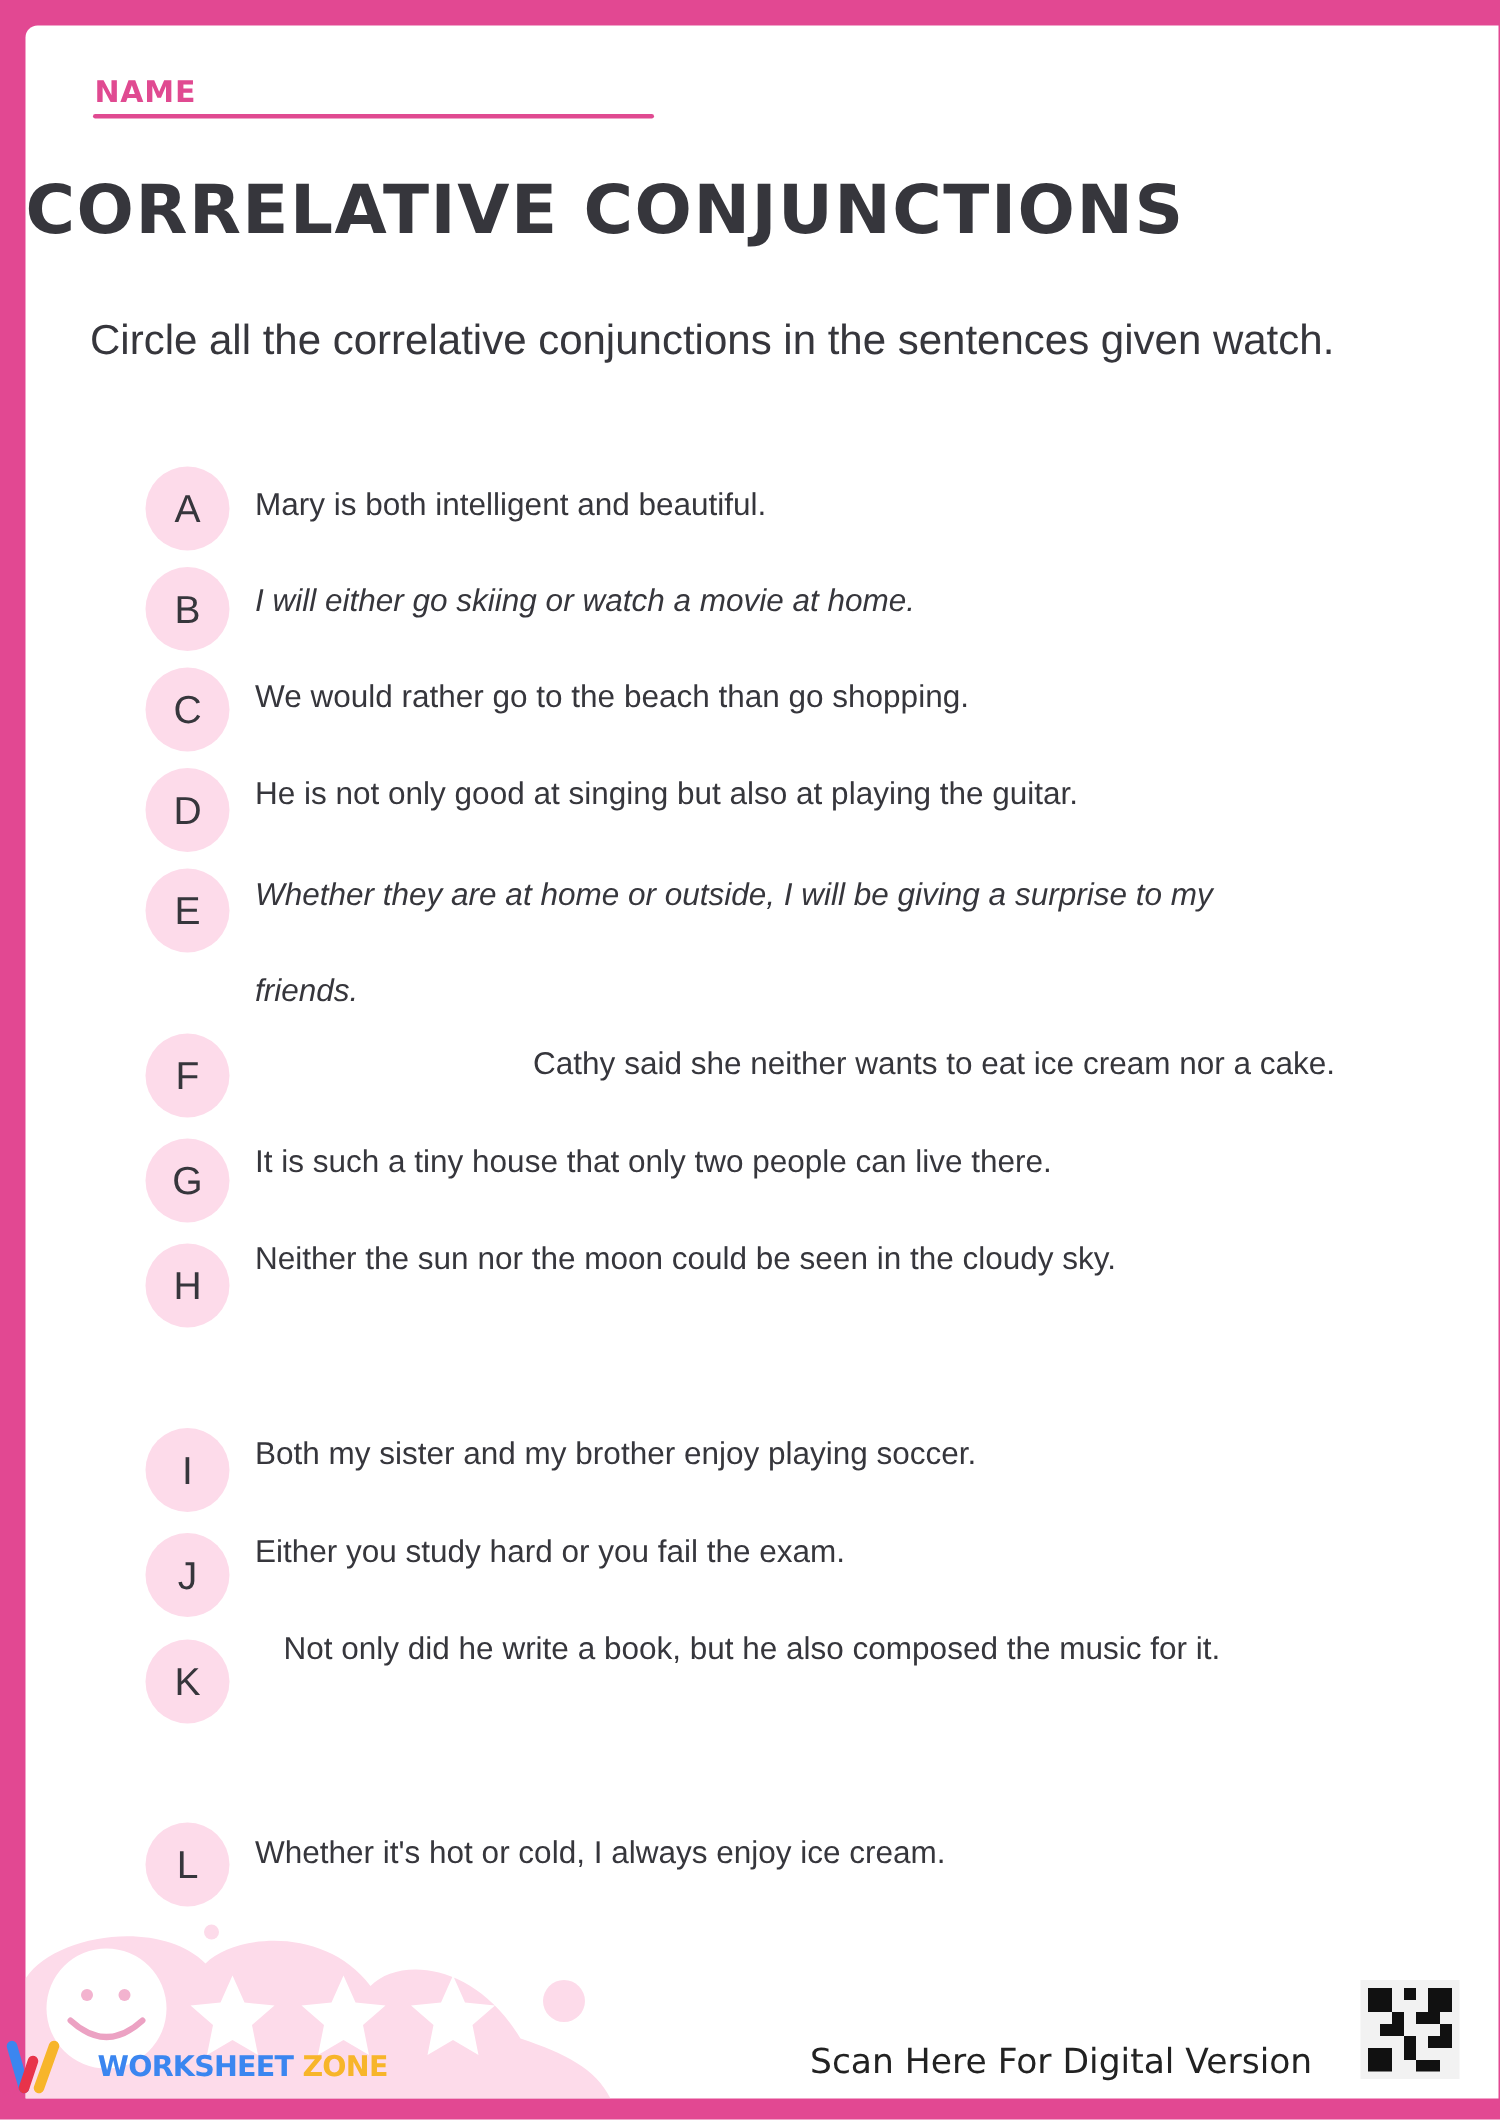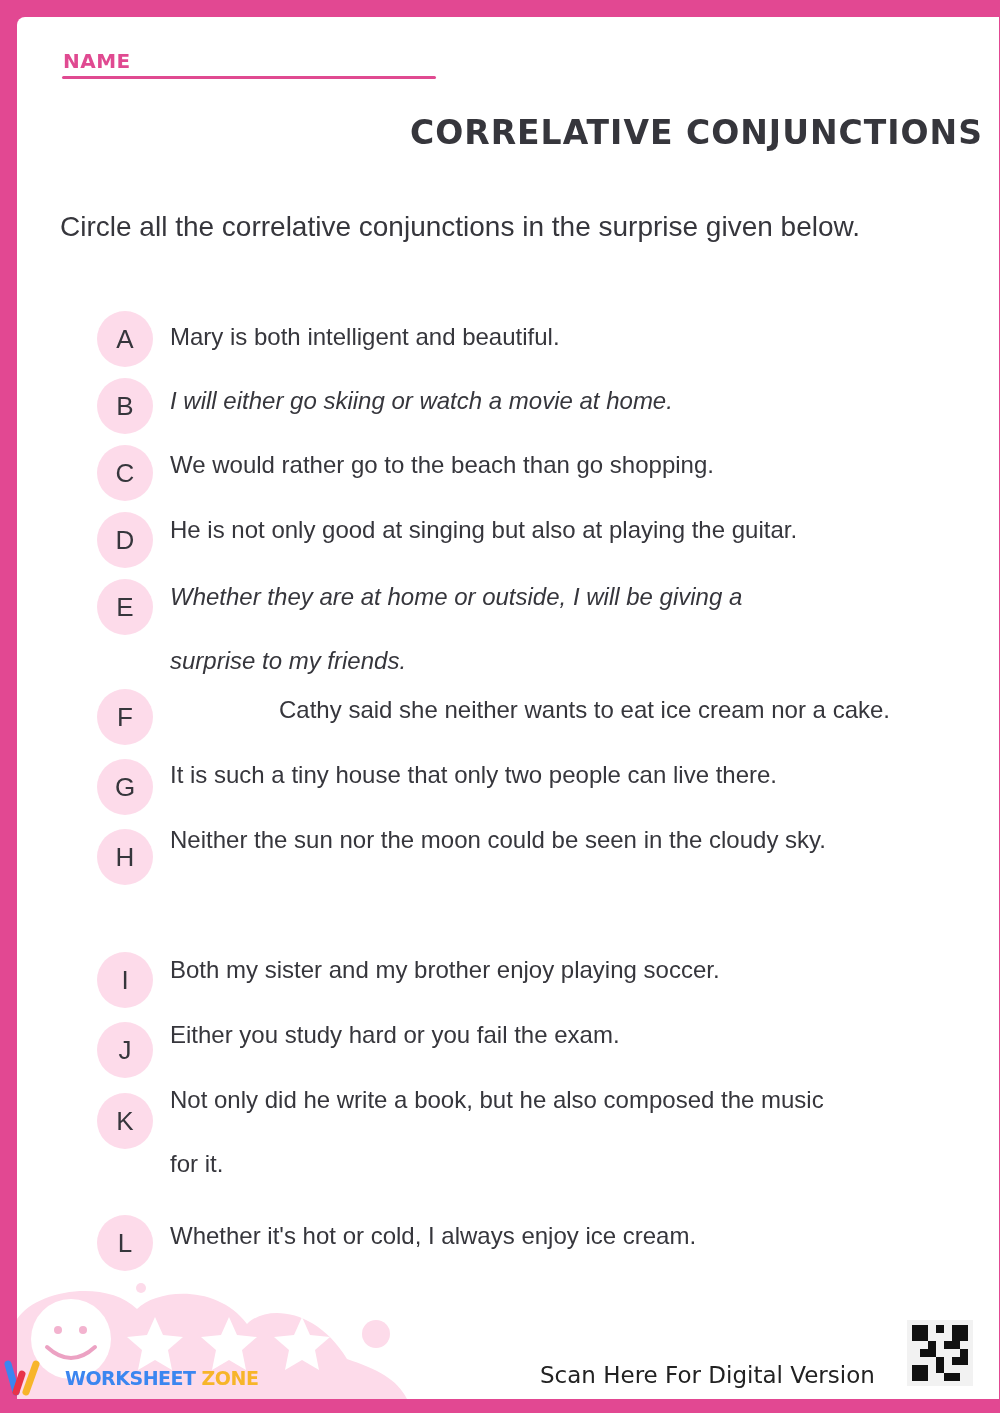--- a/index.html
+++ b/index.html
@@ -23,23 +23,23 @@
       font-size: 20px; font-weight: bold;
       color: #e04a91; letter-spacing: 0.5px;
     }
     .name-line {
       position: absolute; left: 45px; top: 59px;
       width: 374px; height: 3px;
       background: #e04a91; border-radius: 2px;
     }
     .title {
       position: absolute; left: 0; top: 96px; width: 966px;
-      text-align: right;
+      text-align: left;
       font-family: "DejaVu Sans", sans-serif;
-      font-weight: bold; font-size: 33px;
+      font-weight: bold; font-size: 45px;
       color: #36363c; letter-spacing: 1px;
     }
     .instructions {
       position: absolute; left: 43px; top: 192px; width: 860px;
       font-family: "Liberation Sans", sans-serif;
       font-size: 28px; line-height: 36px;
       color: #36363c; font-weight: 500;
     }
     .item {
       position: absolute; left: 80px;
@@ -49,21 +49,21 @@
       width: 56px; height: 56px; border-radius: 50%;
       background: #fddbea;
       display: flex; align-items: center; justify-content: center;
       font-family: "Liberation Sans", sans-serif;
       font-size: 26px; color: #36363c;
     }
     .sentence {
       position: absolute; left: 73px;
       width: 720px;
       font-family: "Liberation Sans", sans-serif;
-      font-size: 24px; line-height: 64px;
+      font-size: 21px; line-height: 64px;
       color: #36363c;
       white-space: normal;
     }
     .footer-art {
       position: absolute; left: 0; bottom: 0; width: 420px; height: 130px;
     }
     .logo {
       position: absolute; left: -8px; top: 1360px;
       display: flex; align-items: center;
     }
@@ -87,21 +87,21 @@
   </style>
 </head>
 <body>
 
 <div class="sheet">
   <div class="name-label">NAME</div>
   <div class="name-line"></div>
 
   <div class="title">CORRELATIVE CONJUNCTIONS</div>
 
-  <div class="instructions">Circle all the correlative conjunctions in the surprise given below.</div>
+  <div class="instructions">Circle all the correlative conjunctions in the sentences given watch.</div>
 
   <div>
     <div class="item" style="top:294px;">
       <div class="badge">A</div>
       <div class="sentence" style="top:-6px;">Mary is both intelligent and beautiful.</div>
     </div>
     <div class="item" style="top:361px;">
       <div class="badge">B</div>
       <div class="sentence" style="top:-9px;font-style:italic;">I will either go skiing or watch a movie at home.</div>
     </div>
@@ -132,21 +132,21 @@
     <div class="item" style="top:935px;">
       <div class="badge">I</div>
       <div class="sentence" style="top:-14px;">Both my sister and my brother enjoy playing soccer.</div>
     </div>
     <div class="item" style="top:1005px;">
       <div class="badge">J</div>
       <div class="sentence" style="top:-19px;">Either you study hard or you fail the exam.</div>
     </div>
     <div class="item" style="top:1076px;">
       <div class="badge">K</div>
-      <div class="sentence" style="top:-25px; width:670px;">Not only did he write a book, but he also composed the music for it.</div>
+      <div class="sentence" style="top:-25px; width:670px;margin-left:19px;">Not only did he write a book, but he also composed the music for it.</div>
     </div>
     <div class="item" style="top:1198px;">
       <div class="badge">L</div>
       <div class="sentence" style="top:-11px;">Whether it's hot or cold, I always enjoy ice cream.</div>
     </div>
   </div>
 
   <svg class="footer-art" viewBox="0 0 420 130" width="420" height="130">
     <path d="M0,130 L0,50 C20,20 90,10 120,40 C140,20 200,15 230,55 C250,35 300,40 330,90 C360,100 380,110 390,130 Z" fill="#fddbea"></path>
     <circle cx="124" cy="19" r="5" fill="#fddbea"></circle>

